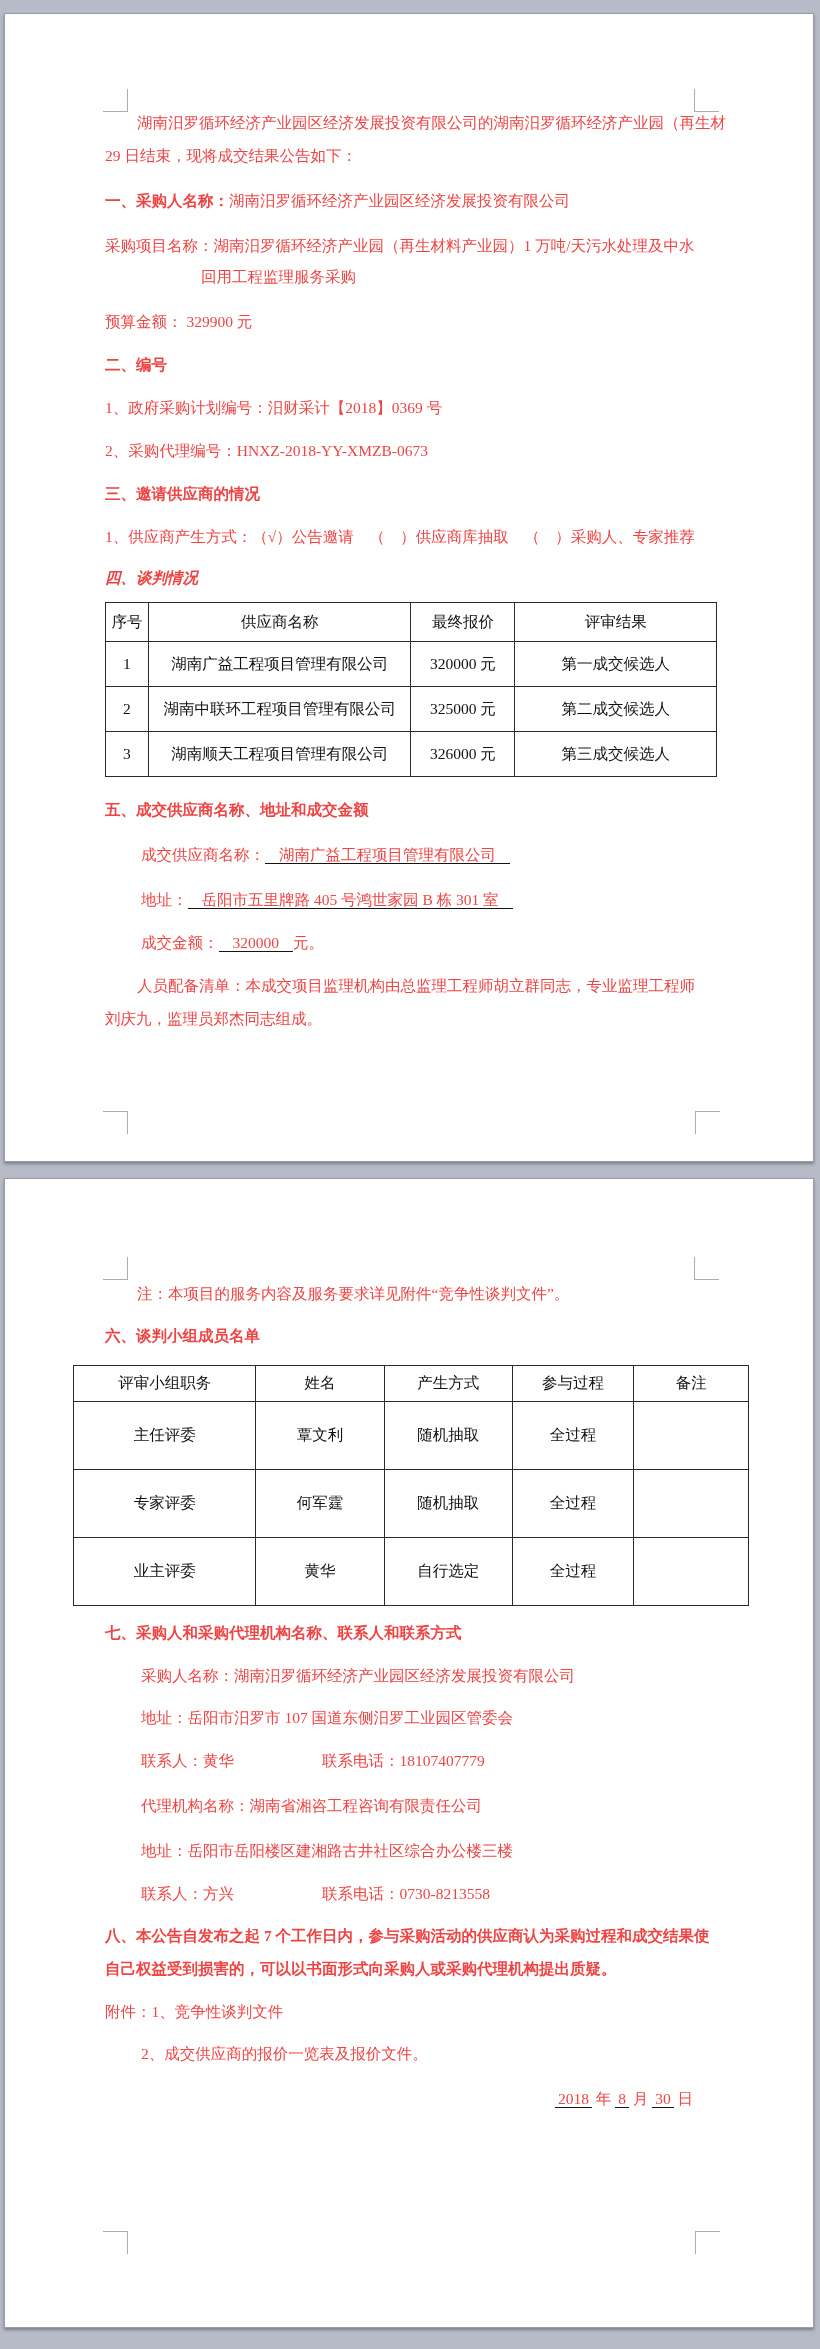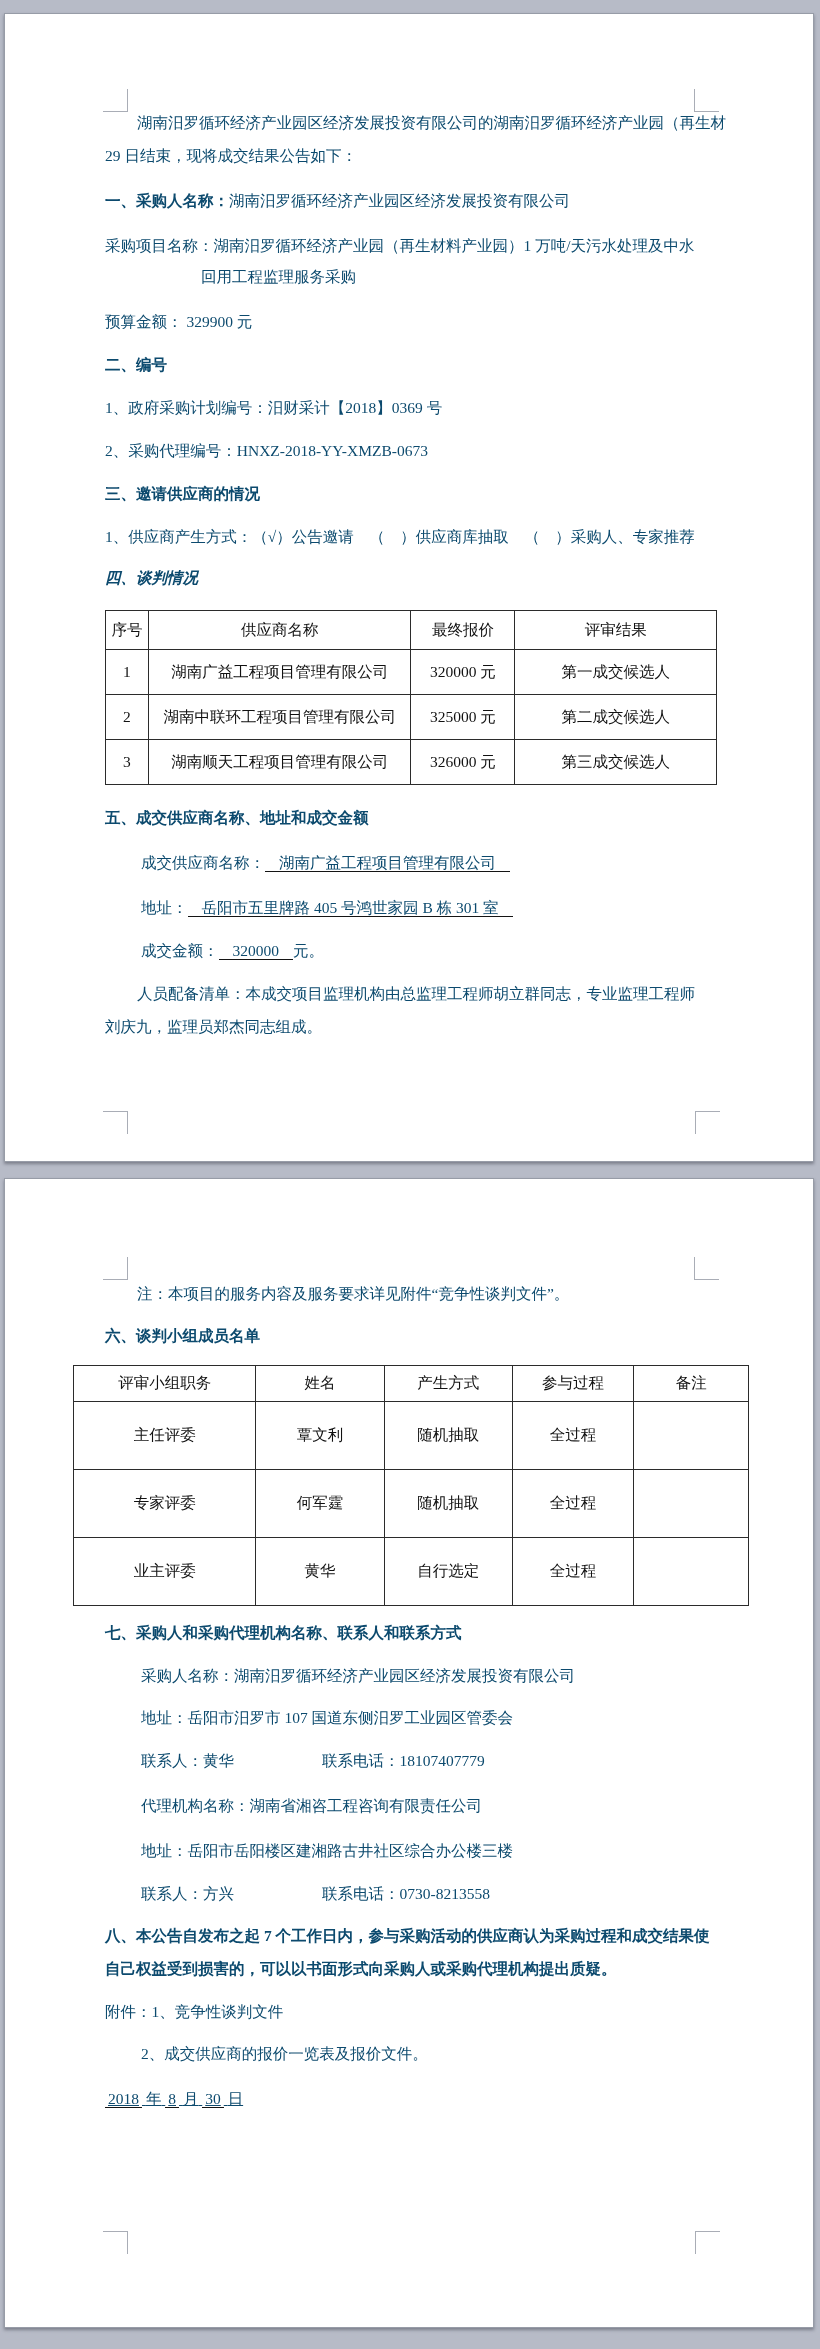--- a/index.html
+++ b/index.html
@@ -17,41 +17,41 @@
     box-shadow:0 2px 3px rgba(50,54,66,.45);
     box-sizing:border-box;
   }
   #page1{top:13px;height:1149px;}
   #page2{top:1178px;height:1150px;padding-left:8px;}
   .content{position:absolute;left:100px;width:616px;top:0;}
   #c1{padding-top:92px;}
   #c2{padding-top:98px;}
   .ln{
     font-size:15.5px;line-height:33px;white-space:nowrap;
-    color:#0c4a6e;
+    color:#ef4444;
   }
   .b{font-weight:700;}
   .ind2{padding-left:32px;}   
   .ind36{padding-left:36px;}  
   .ind96{padding-left:96px;font-family:Liberation Mono, monospace;}
   .mt8{margin-top:8px;font-style:italic;}.mt9{margin-top:9px;}.mt10{margin-top:10px;}
   .mt12{margin-top:12px;}.mt16{margin-top:16px;}
   .uv{border-bottom:1px solid #141414;padding:0 14px;}
   .uvs{border-bottom:1px solid #141414;padding:0 3px;}
   .gap{display:inline-block;width:88px;}
   table{border-collapse:collapse;table-layout:fixed;}
-  #t1{width:612px;margin-top:16px;border-radius:32px;}
+  #t1{width:612px;margin-top:8px;border-radius:32px;}
   #t2{width:676px;margin-left:-32px;margin-top:13px;}
   td{border:1px solid #2b2b2b;text-align:center;vertical-align:middle;
      font-size:15.5px;padding:0 2px;overflow:hidden;}
   #t1 .hr td{height:38px;}
   #t1 .dr td{height:44px;}
   #t2 .hr td{height:35px;}
   #t2 .dr td{height:67px;}
-  .date{padding-right:28px;text-decoration:underline;}
+  .date{text-align:right;padding-right:28px;}
   
   .cm{position:absolute;width:24px;height:22px;border:0 solid #a9adb6;}
   .cm-tl{border-right-width:1px;border-bottom-width:1px;}
   .cm-tr{border-left-width:1px;border-bottom-width:1px;}
   .cm-bl{border-right-width:1px;border-top-width:1px;}
   .cm-br{border-left-width:1px;border-top-width:1px;}
 </style>
 </head>
 <body>
 

